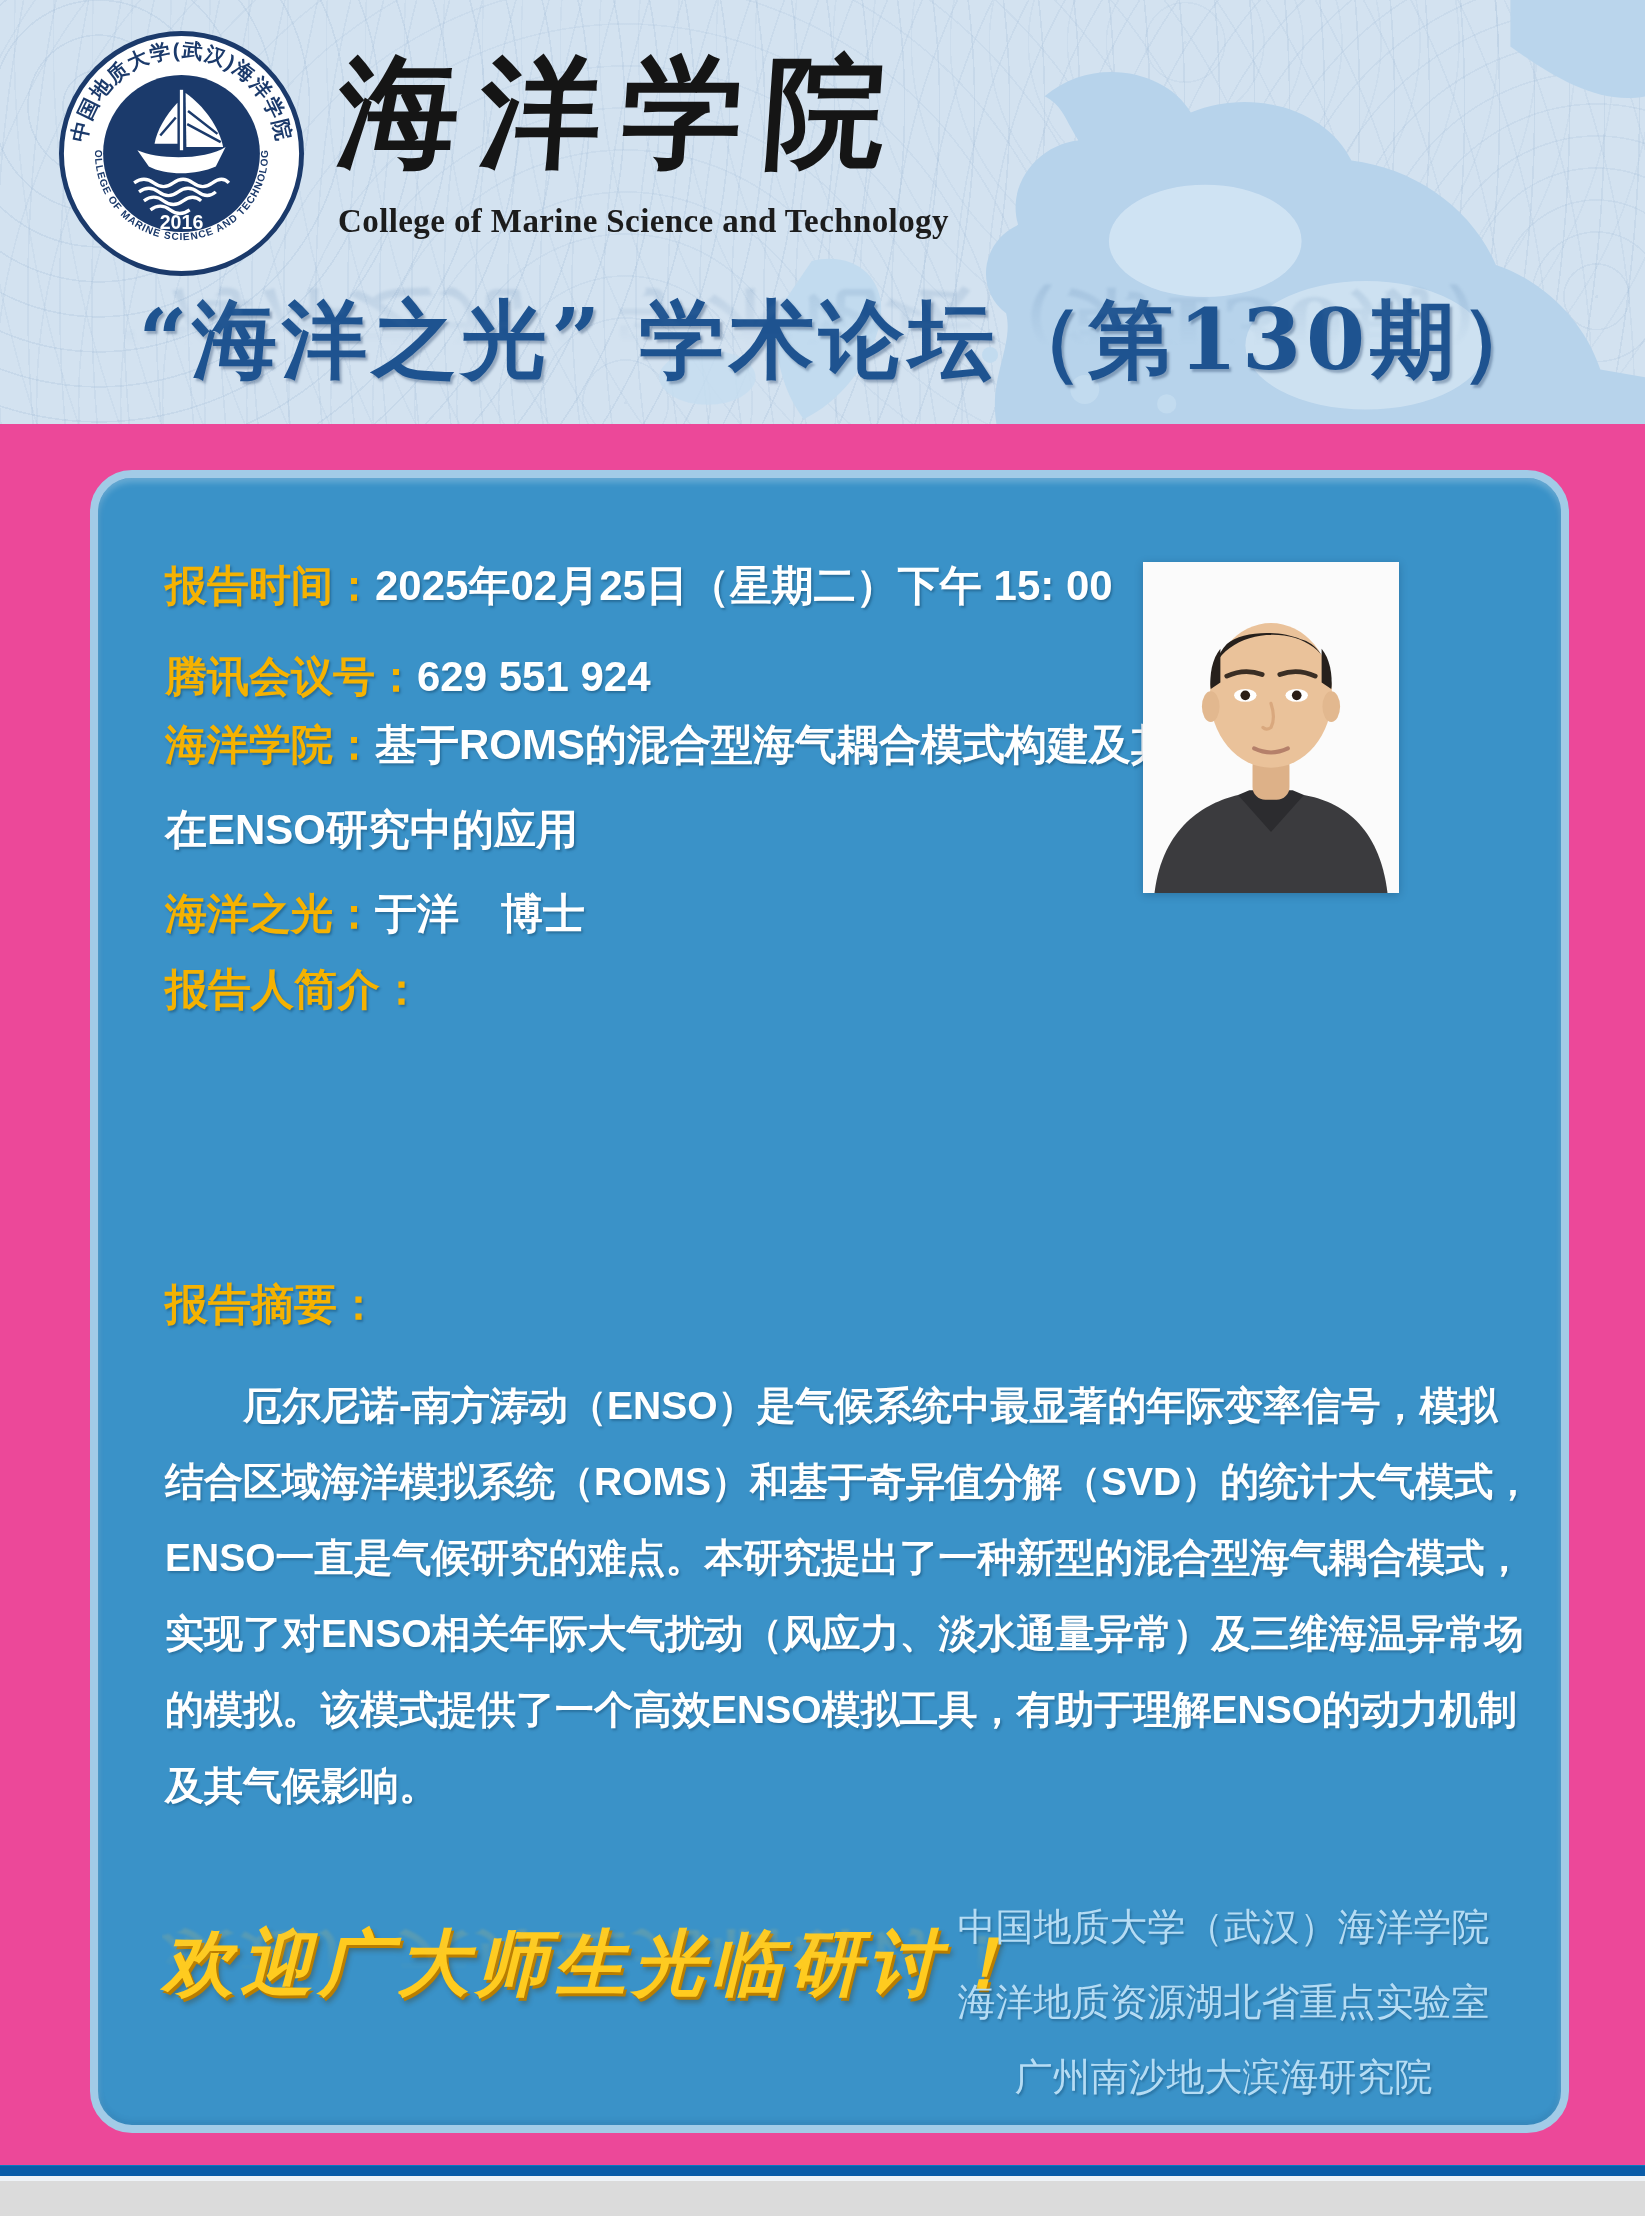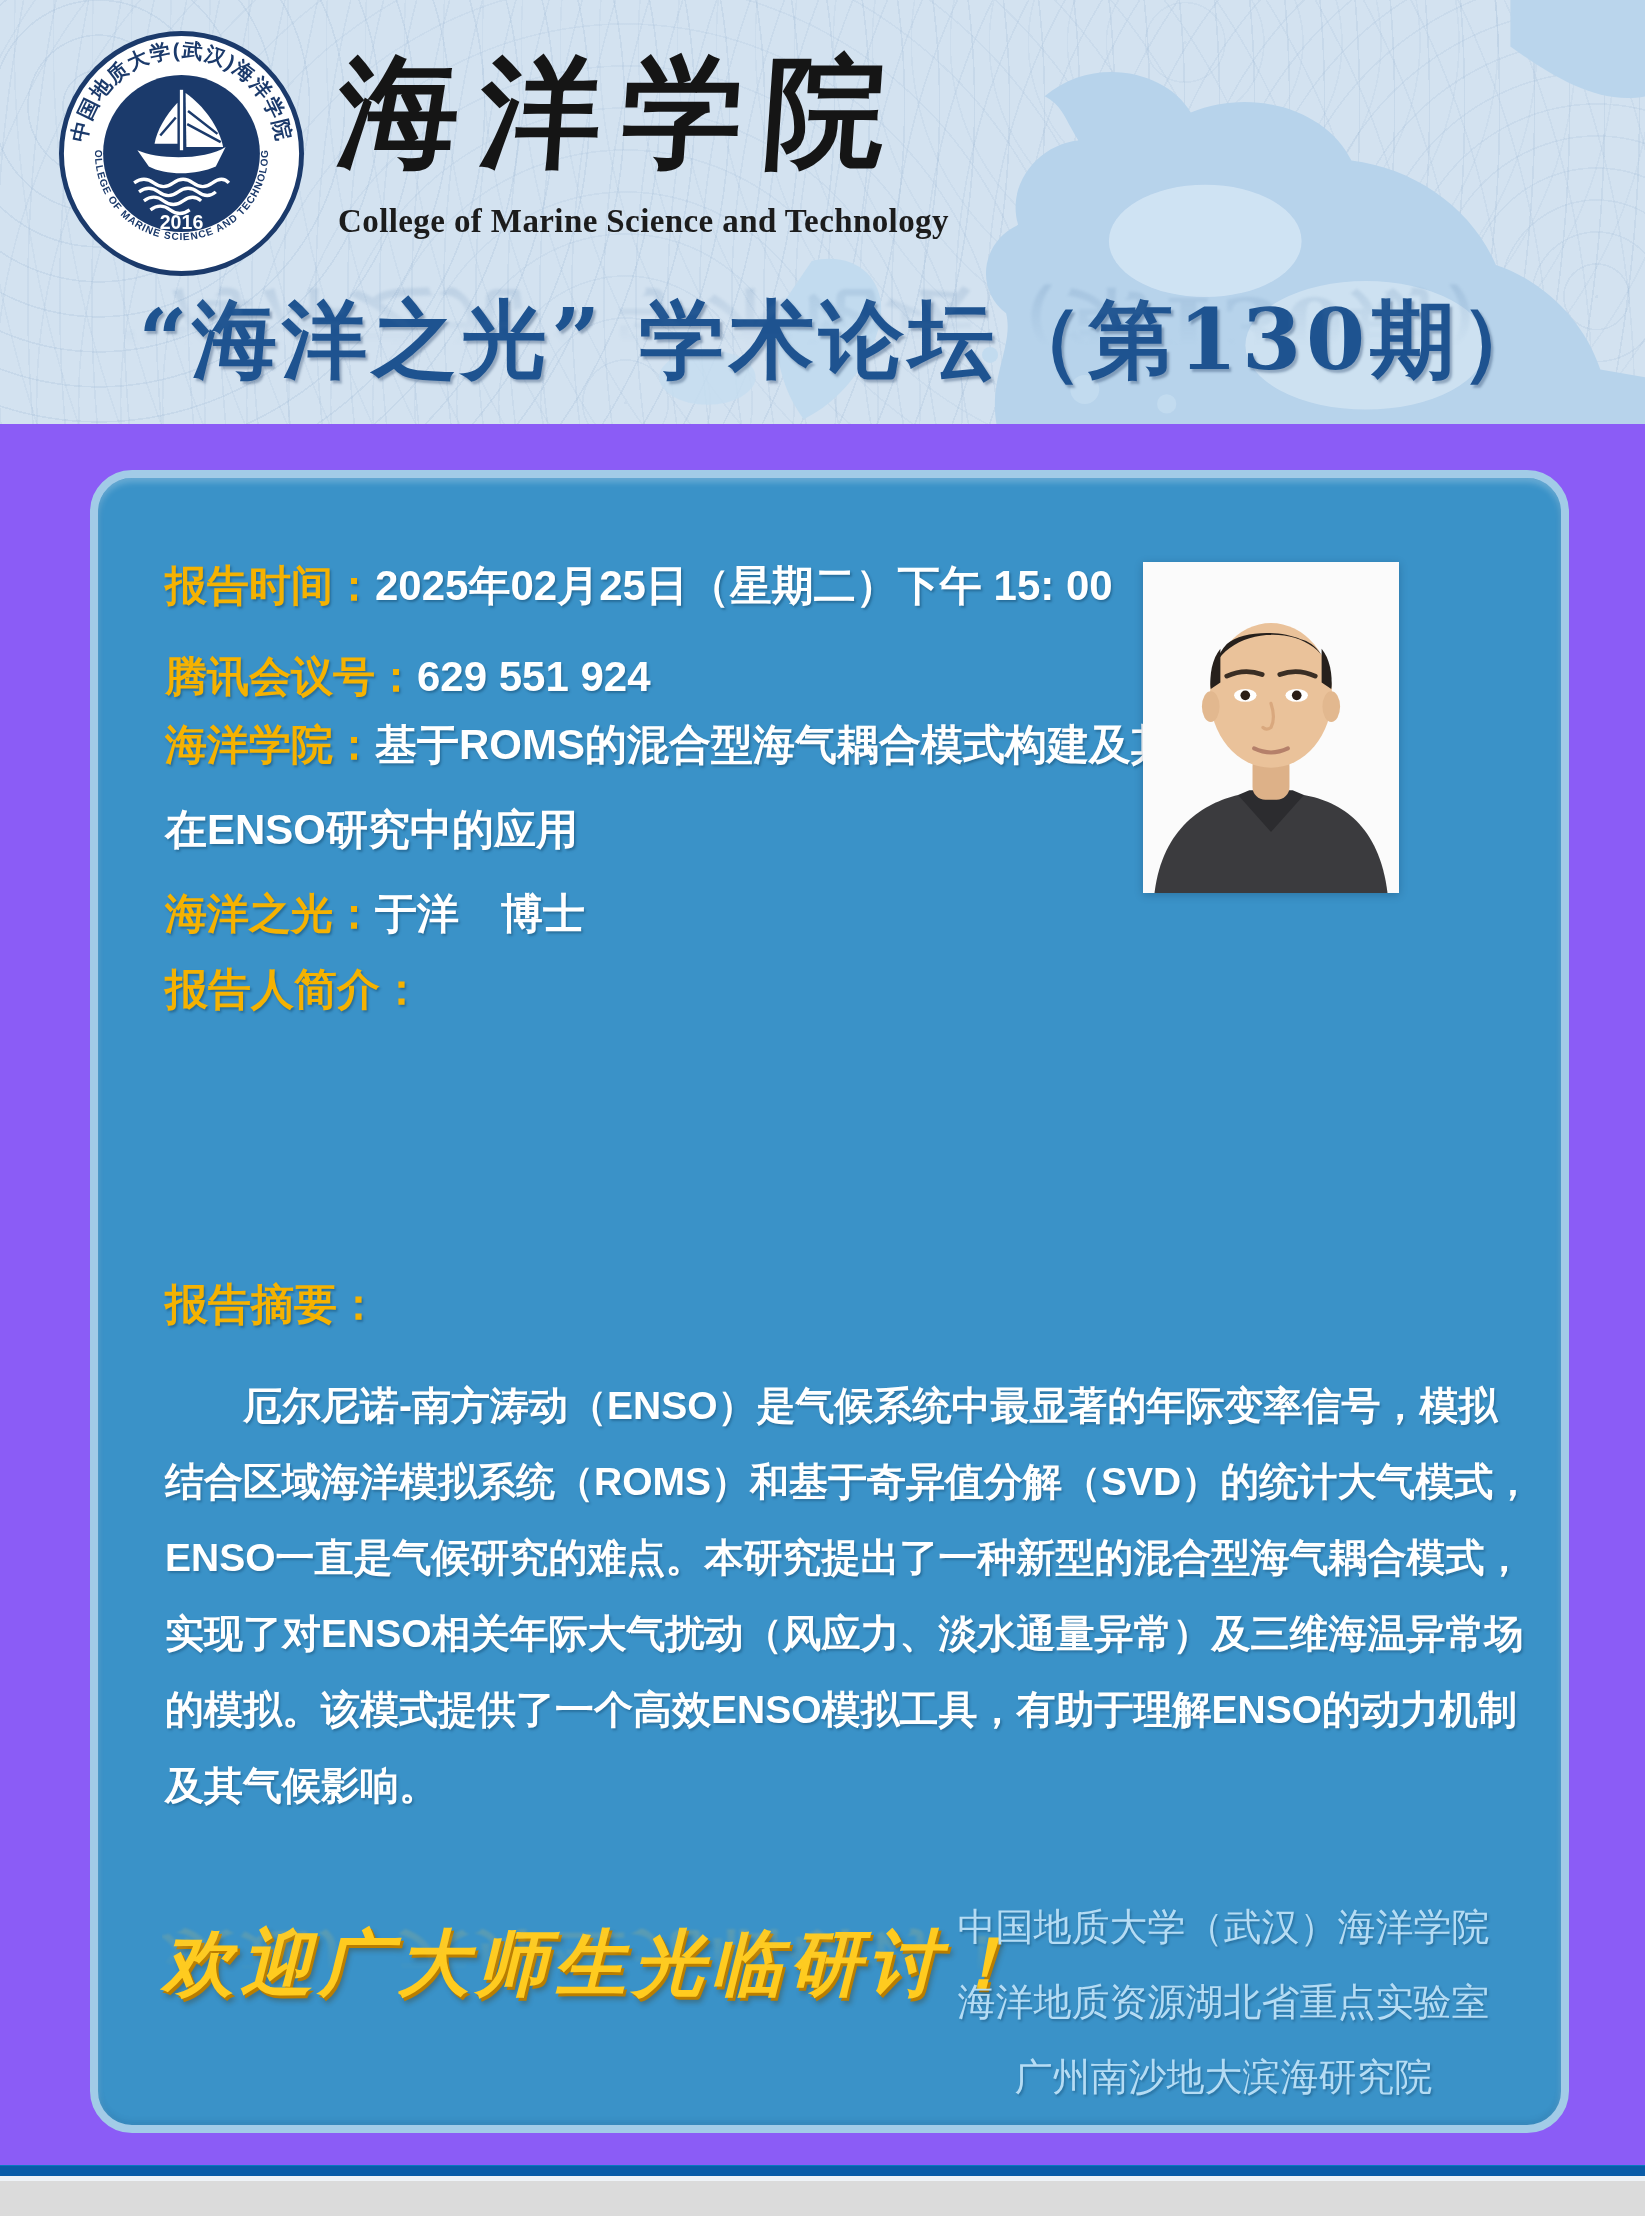--- a/index.html
+++ b/index.html
@@ -44,21 +44,21 @@
   .forum-title-reflection{
     position:absolute;left:0;top:371px;width:1646px;text-align:center;
     font-family:"DejaVu Serif","Liberation Serif",serif;
     font-size:85px;font-weight:700;color:#5B83AE;letter-spacing:4.8px;
     transform:scaleY(-0.85);transform-origin:top;
     opacity:.28;filter:blur(1.6px);white-space:nowrap;
     -webkit-mask-image:linear-gradient(to top,rgba(0,0,0,.8),transparent 75%);
     mask-image:linear-gradient(to top,rgba(0,0,0,.8),transparent 75%);
   }
   
-  .main{position:absolute;left:0;top:424px;width:1646px;height:1741px;background:#8b5cf6;}
+  .main{position:absolute;left:0;top:424px;width:1646px;height:1741px;background:#ec4899;}
   .panel{
     position:absolute;left:90px;top:46px;width:1463px;height:1647px;
     background:#3A92C8;border:8px solid #A2CBE7;border-radius:42px;
     box-shadow:inset 0 4px 6.4px rgba(255,255,255,.25), inset 0 -3.2px 6.4px rgba(0,40,80,.12);
   }
   .row{position:absolute;white-space:nowrap;font-weight:700;font-size:42px;
        text-shadow:1.6px 2.4px 2.4px rgba(0,40,70,.35);}
   .lbl{color:#F5B201;}
   .val{color:#FFFFFF;}
   .heading{position:absolute;font-weight:700;font-size:43px;color:#F5B201;

